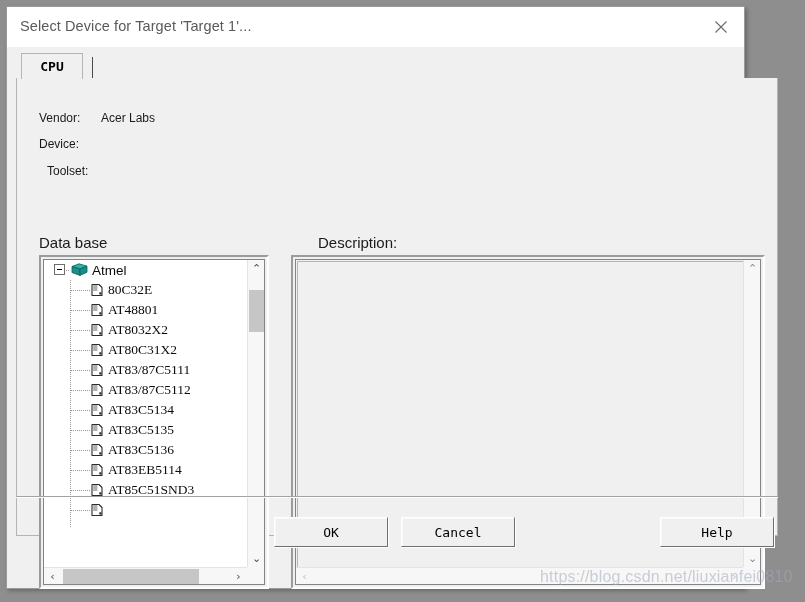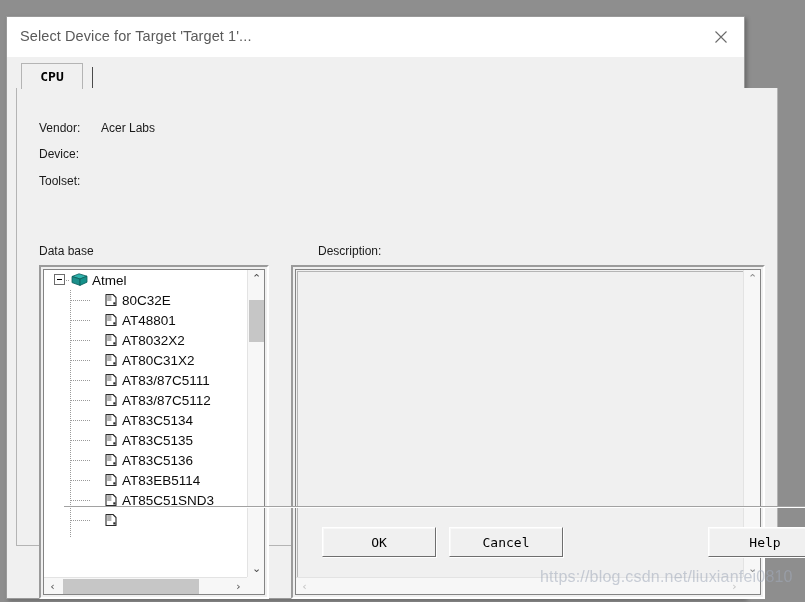--- a/index.html
+++ b/index.html
@@ -9,21 +9,21 @@
     width: 805px;
     height: 602px;
     overflow: hidden;
     font-family: "Liberation Sans", sans-serif;
   }
 
   
   #dialog-window {
     position: absolute;
     left: 6px;
-    top: 16px;
+    top: 6px;
     width: 739px;
     height: 583px;
     background: #bef264;
     border: 1px solid #9a9a9a;
     box-sizing: border-box;
     box-shadow: 2px 2px 4px rgba(0,0,0,0.25);
   }
 
   
   #title-bar {
@@ -129,26 +129,26 @@
   .info-row {
     position: absolute;
     left: 22px;
     font-size: 12px;
     color: #1a1a1a;
     white-space: nowrap;
   }
   .info-label { display: inline-block; width: 62px; }
   #info-vendor  { top: 33px; }
   #info-device  { top: 59px; }
-  #info-toolset { top: 86px; }
+  #info-toolset { top: 86px; margin-left: 8px; }
 
   
   .section-label {
     position: absolute;
-    font-size: 12px;
+    font-size: 15px;
     color: #1a1a1a;
     white-space: nowrap;
   }
   #label-database    { left: 22px;  top: 156px; }
   #label-description { left: 274px; top: 156px; margin-left: 27px; }
 
   
   .groove {
     position: absolute;
     border: 2px solid;
@@ -183,21 +183,21 @@
     display: flex;
     align-items: center;
     white-space: nowrap;
   }
   .tree-row .row-label {
     font-size: 13.5px;
     color: #0b0b0b;
     margin-left: 4px;
   }
   .tree-row.root { padding-left: 10px; }
-  .tree-row.child { padding-left: 60px; }
+  .tree-row.child { padding-left: 46px; font-family: Liberation Serif, serif; }
 
   
   #tree-trunk {
     position: absolute;
     left: 26px;
     top: 20px;
     width: 1px;
     height: 248px;
     background-image: linear-gradient(to bottom, #9a9a9a 50%, transparent 50%);
     background-size: 1px 2px;
@@ -325,21 +325,20 @@
   .arrow.light { color: #c0c0c0; }
   .arrow.mid   { color: #8a8a8a; }
 
   
   #button-bar {
     position: absolute;
     left: 0;
     bottom: 0;
     width: 100%;
     height: 92px;
-    margin-left: 48px;
   }
   #button-separator {
     position: absolute;
     left: 9px;
     top: 0;
     width: 762px;
     height: 2px;
     border-top: 1px solid #a2a2a2;
     border-bottom: 1px solid #ffffff;
     box-sizing: border-box;

